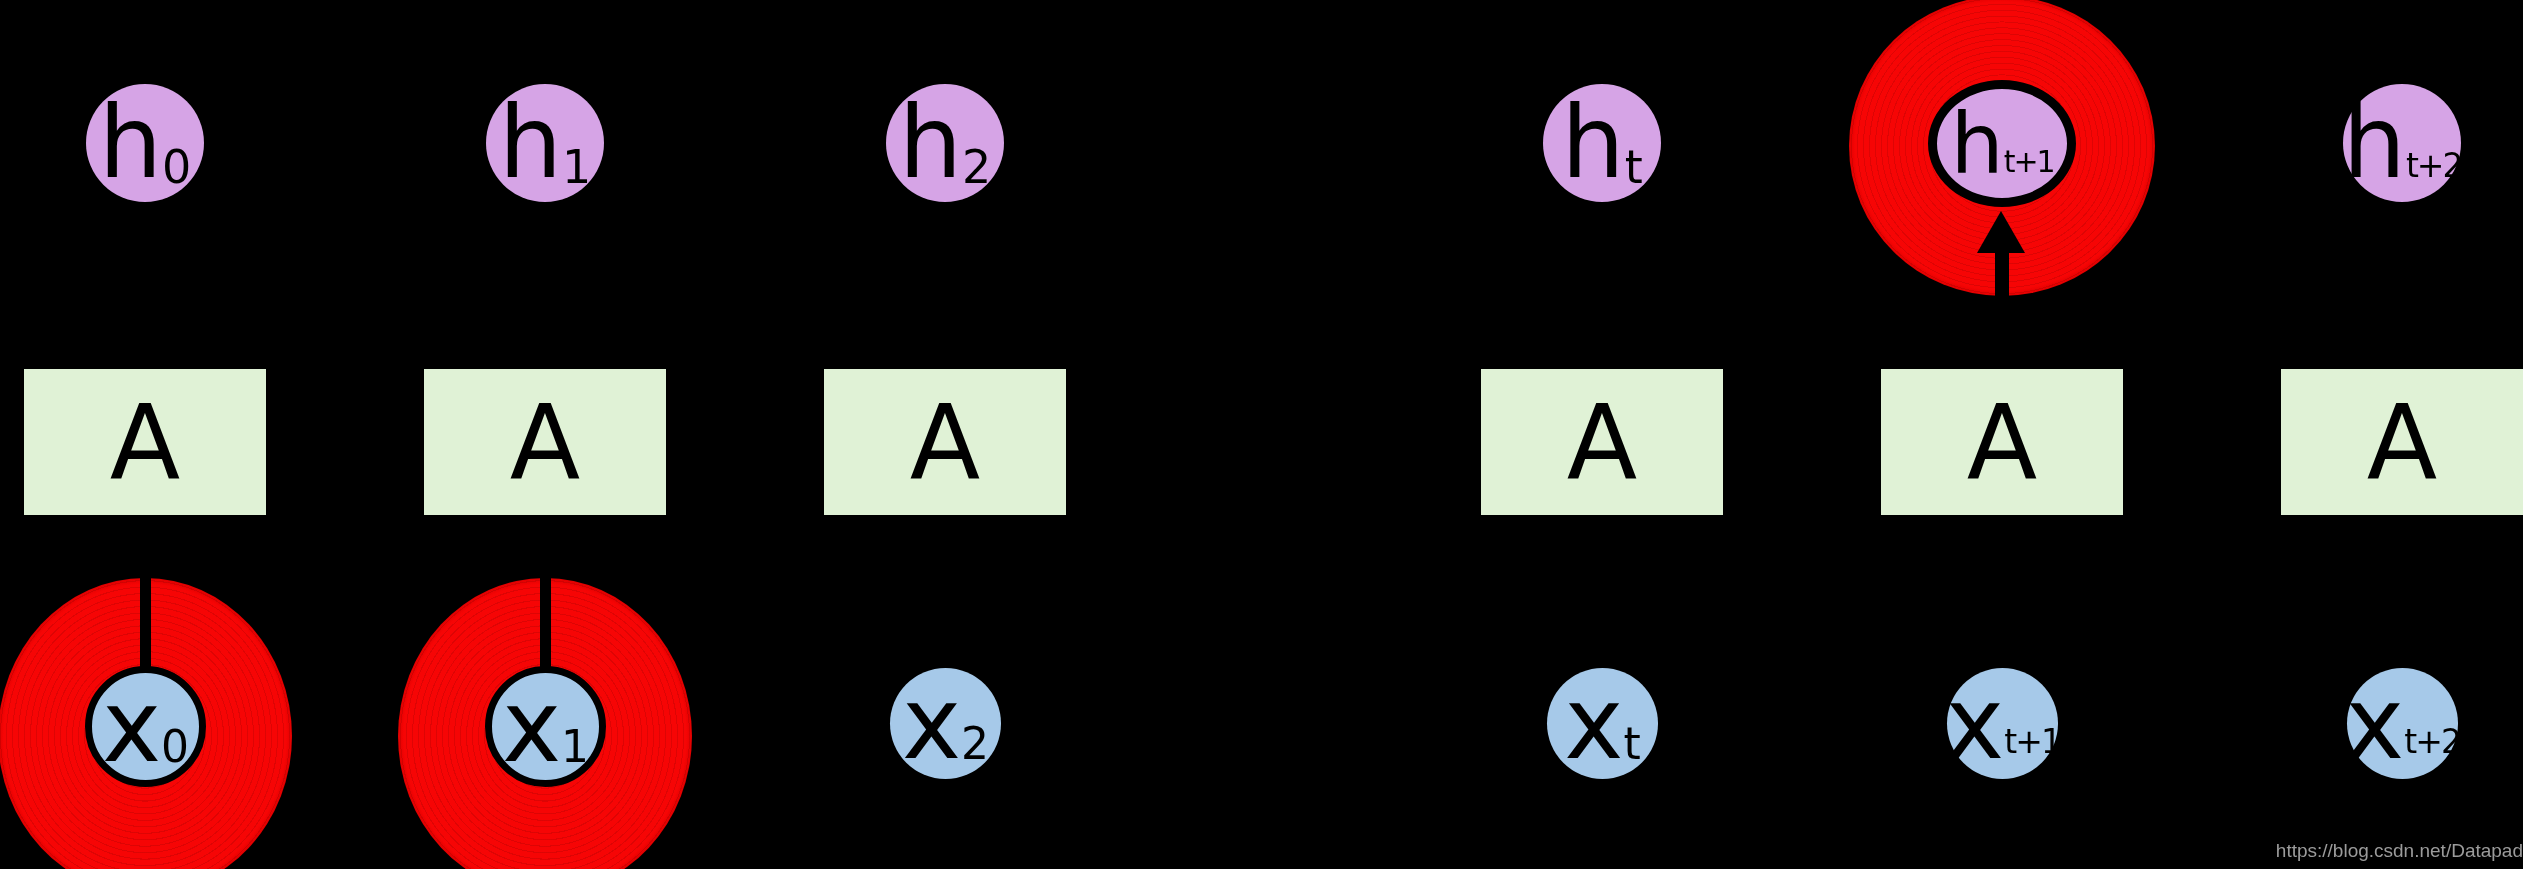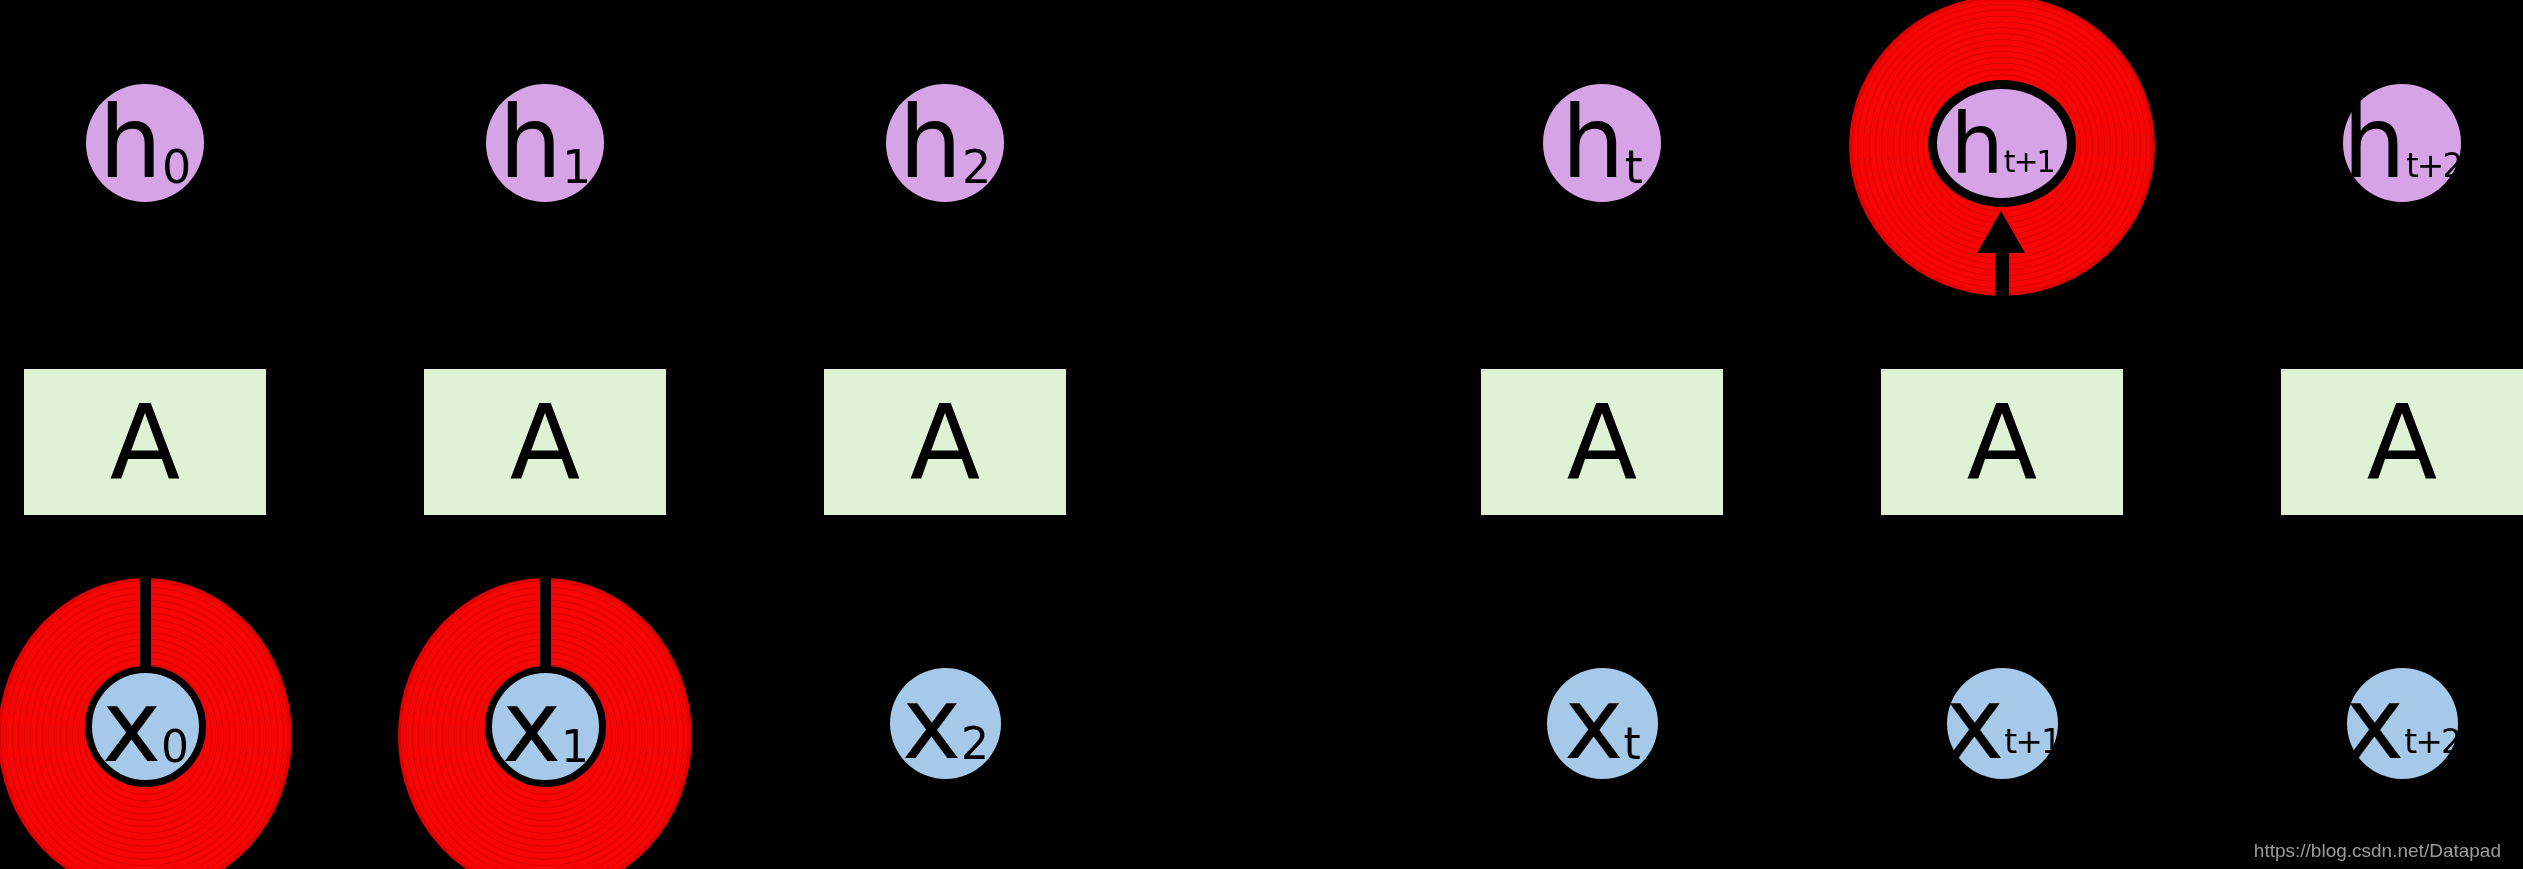--- a/index.html
+++ b/index.html
@@ -97,21 +97,21 @@
   .xnode .sub{font-size:44px;line-height:1;transform:translateY(20px);}
   .xnode .sub.small{font-size:33px;transform:translateY(18px);letter-spacing:-2px;}
   
   .xnode.ringed{
     left:calc(var(--cx) - 60px);top:666px;
     width:107px;height:107px;
     border:7px solid #000;
   }
 
   .watermark{
-    position:absolute;right:22px;top:840px;
+    position:absolute;right:0;top:840px;
     font-family:"Liberation Sans",sans-serif;
     font-size:19px;color:var(--c-watermark);
     white-space:nowrap;
   }
 </style>
 </head>
 <body>
 
 <div class="canvas">
 

